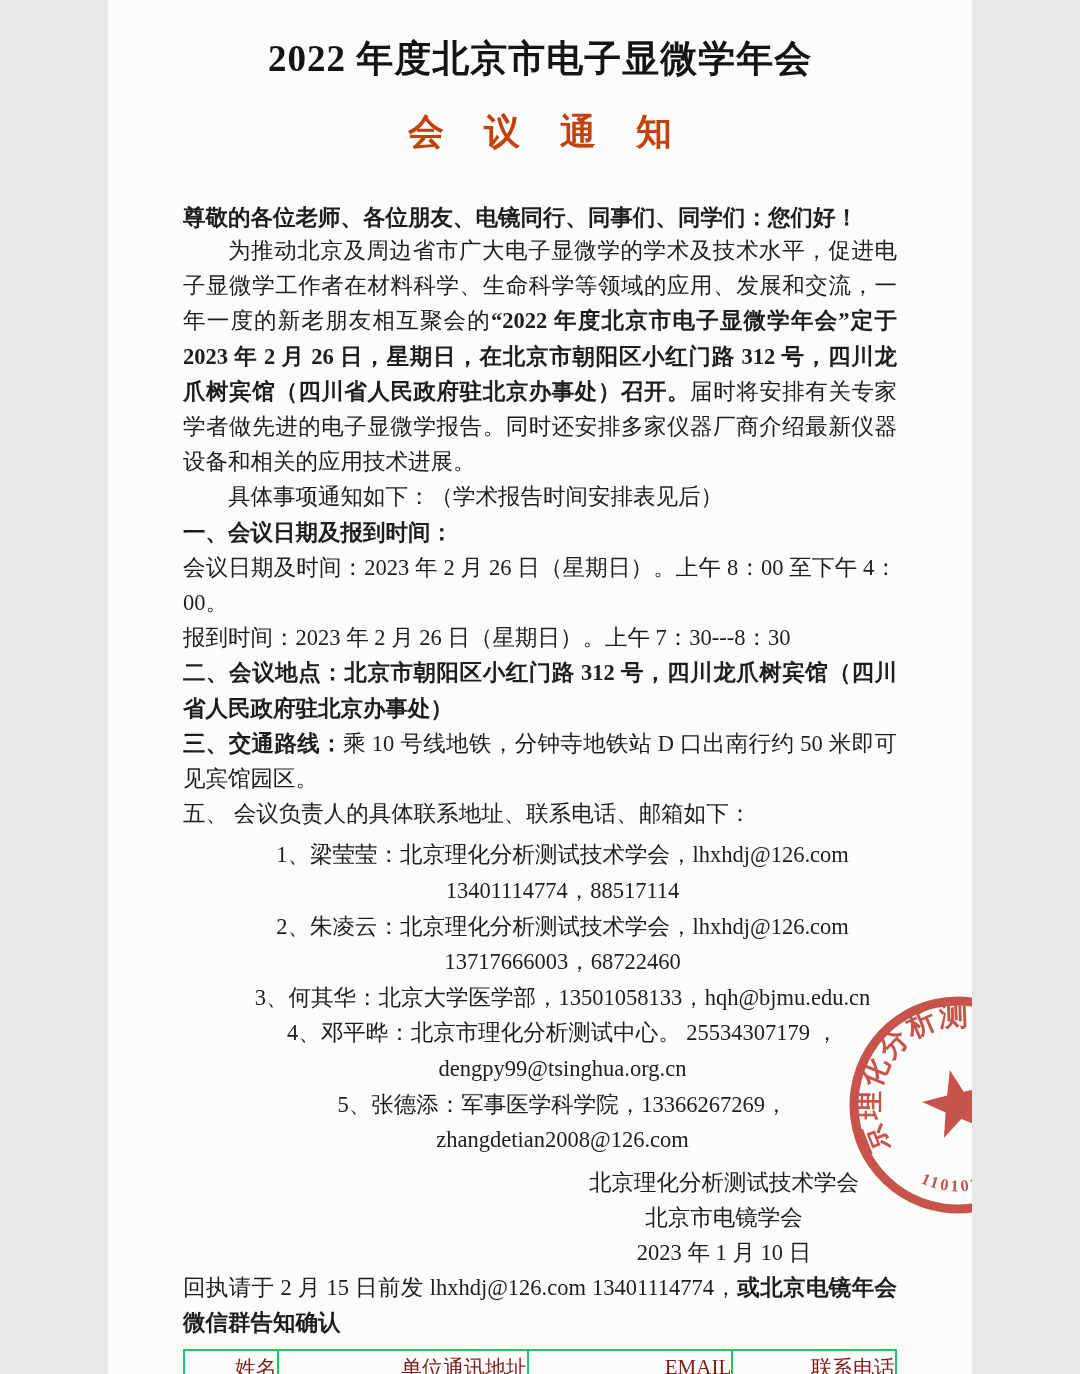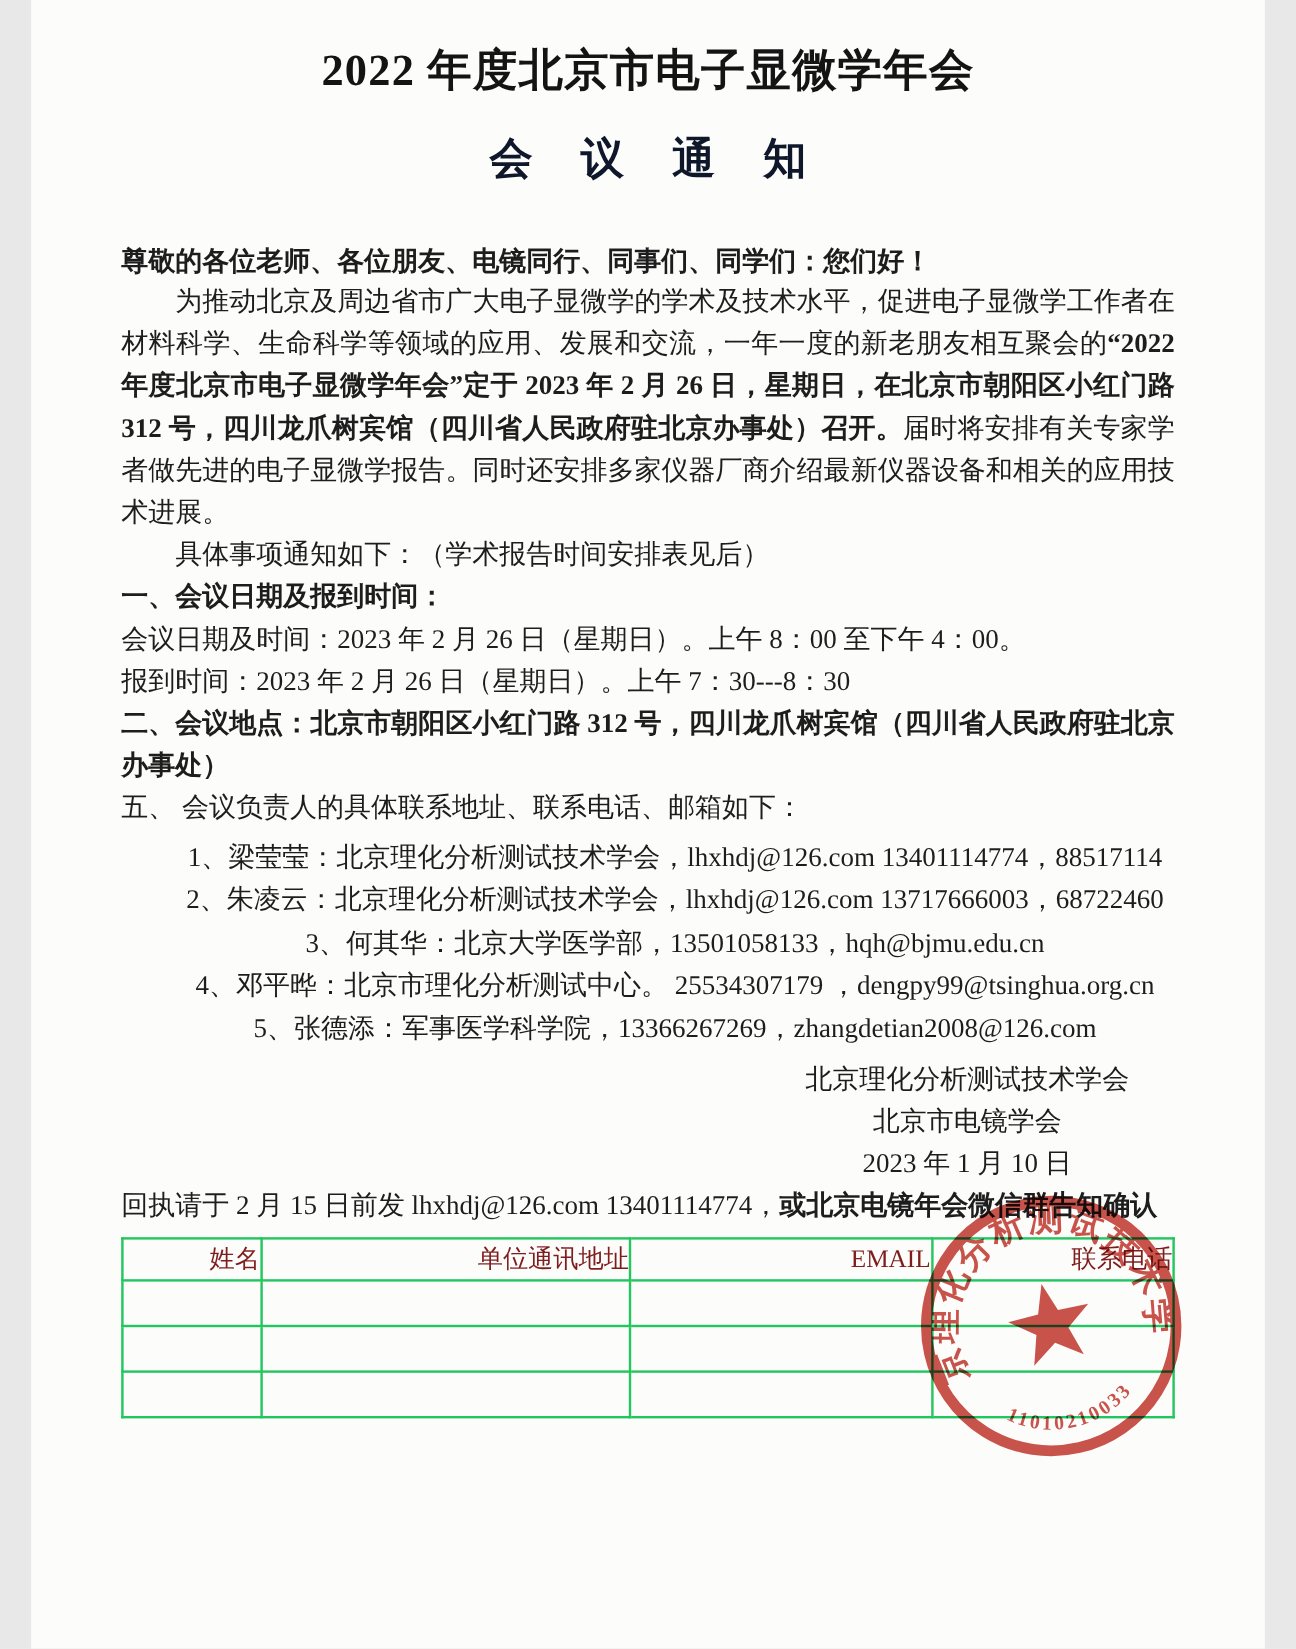--- a/index.html
+++ b/index.html
@@ -1,28 +1,28 @@
 <!DOCTYPE html>
 <html><head>
 <meta charset="utf-8">
 <style>
   html,body { margin:0; padding:0; background:#e8e8e8; }
   .page {
-    position:relative; width:1028px; height:1374px; margin:0 auto;
+    position:relative; width:864px; height:1374px; margin:0 auto;
     background:#fcfcfb; box-sizing:border-box; padding:24px 75px 16px 75px;
     font-family:"Liberation Serif","DejaVu Serif",serif; color:#1d1d1d;
     overflow:hidden;
   }
   .doc-title {
     margin:10px 0 0 0; text-align:center; font-size:37px; font-weight:bold;
     letter-spacing:1px; color:#141414;
   }
   .doc-subtitle {
     margin:24px 0 0 0; text-align:center; font-size:36px; font-weight:bold;
-    letter-spacing:40px; text-indent:40px; color:#0f172a;
+    letter-spacing:40px; text-indent:40px; color:#c2410c;
   }
   .greeting { margin-top:46px; font-size:22.5px; font-weight:bold; line-height:30px; }
   p.body { margin:0; font-size:22.5px; line-height:35.2px; text-align:justify; }
   .intro { margin-top:8px; text-indent:45px; }
   .note-line { text-indent:45px; }
   .bold { font-weight:bold; }
   .heading-bold { font-weight:bold; }
   .sub-line { margin-left:57px; }
   .s2-line2 { margin-left:132px; font-weight:bold; }
   .hang { padding-left:13px; text-indent:-13px; }
@@ -64,20 +64,21 @@
 
   <p class="body intro"><span>为推动北京及周边省市广大电子显微学的学术及技术水平，促进电子显微学工作者在材料科学、生命科学等领域的应用、发展和交流，一年一度的新老朋友相互聚会的</span><span class="bold">“2022 年度北京市电子显微学年会”定于 2023 年 2 月 26 日，星期日，在北京市朝阳区小红门路 312 号，四川龙爪树宾馆（四川省人民政府驻北京办事处）召开。</span><span>届时将安排有关专家学者做先进的电子显微学报告。同时还安排多家仪器厂商介绍最新仪器设备和相关的应用技术进展。</span></p>
   <p class="body note-line">具体事项通知如下：（学术报告时间安排表见后）</p>
 
   <p class="body heading-bold">一、会议日期及报到时间：</p>
   <p class="body sub-line">会议日期及时间：2023 年 2 月 26 日（星期日）。上午 8：00 至下午 4：00。</p>
   <p class="body sub-line">报到时间：2023 年 2 月 26 日（星期日）。上午 7：30---8：30</p>
 
   <p class="body heading-bold">二、会议地点：北京市朝阳区小红门路 312 号，四川龙爪树宾馆（四川省人民政府驻北京办事处）</p>
 
+  <p class="body"><span class="bold">三、交通路线：</span><span>乘 10 号线地铁，分钟寺地铁站 D 口出南行约 50 米即可见宾馆园区。</span></p>
 
 
   <p class="body">五、 会议负责人的具体联系地址、联系电话、邮箱如下：</p>
 
   <div class="contact-list">
     <p class="body">1、梁莹莹：北京理化分析测试技术学会，lhxhdj@126.com 13401114774，88517114</p>
     <p class="body">2、朱凌云：北京理化分析测试技术学会，lhxhdj@126.com 13717666003，68722460</p>
     <p class="body">3、何其华：北京大学医学部，13501058133，hqh@bjmu.edu.cn</p>
     <p class="body">4、邓平晔：北京市理化分析测试中心。 25534307179 ，dengpy99@tsinghua.org.cn</p>
     <p class="body">5、张德添：军事医学科学院，13366267269，zhangdetian2008@126.com</p>

